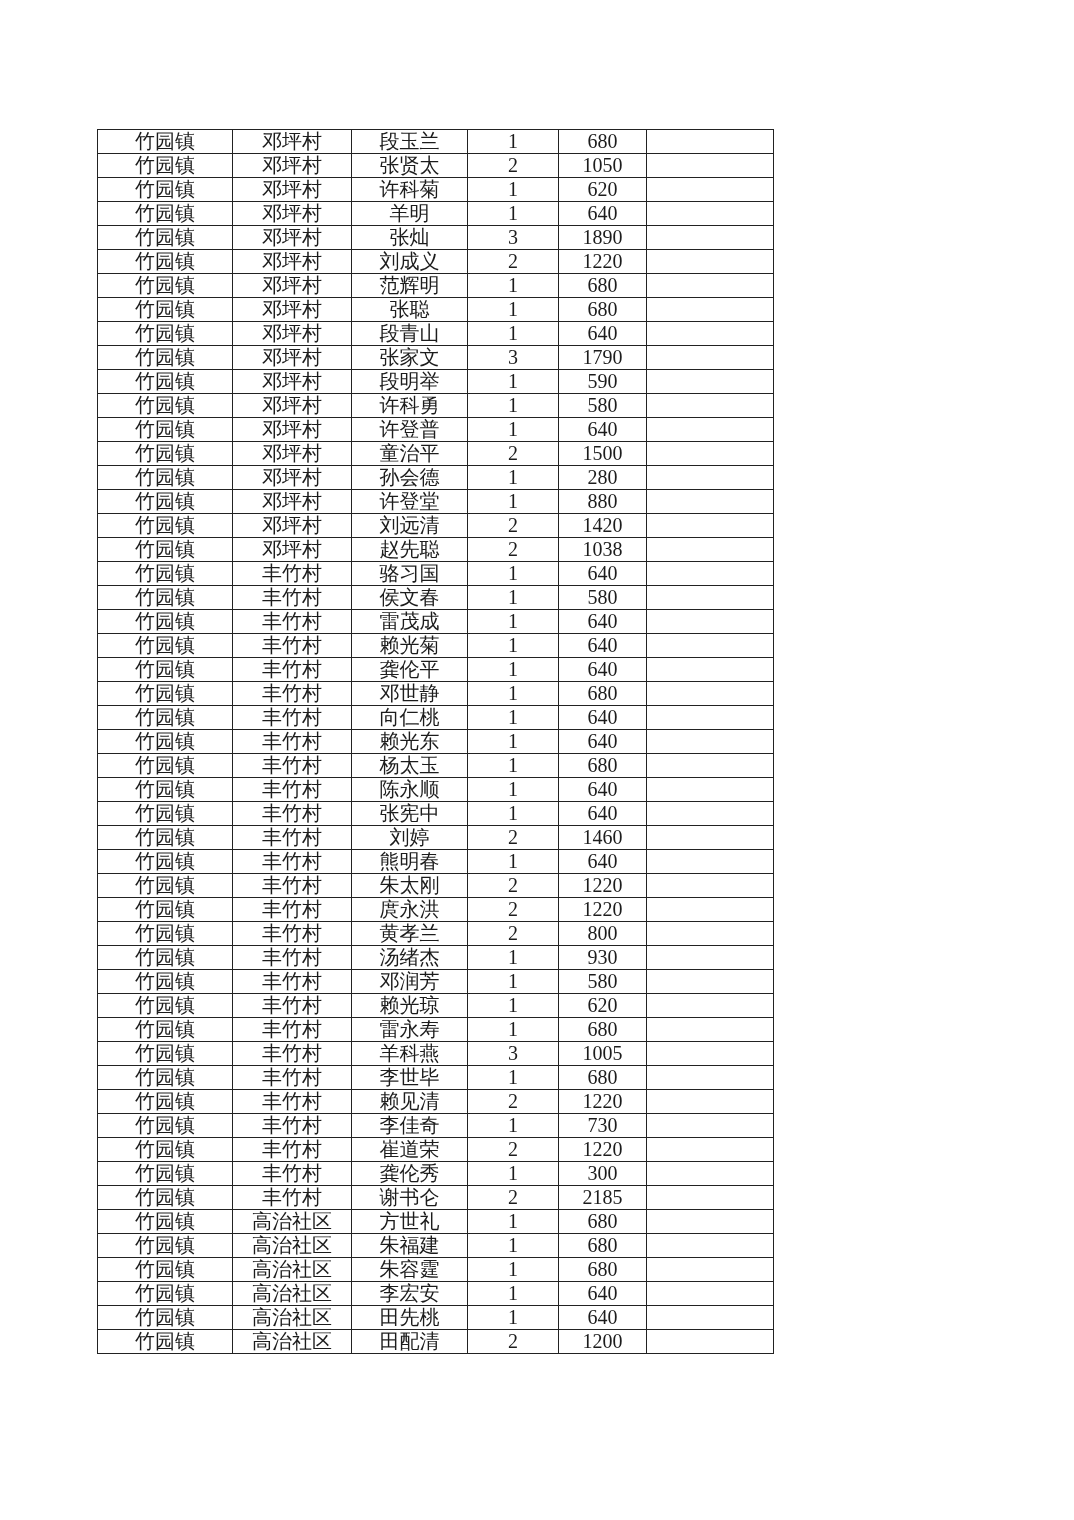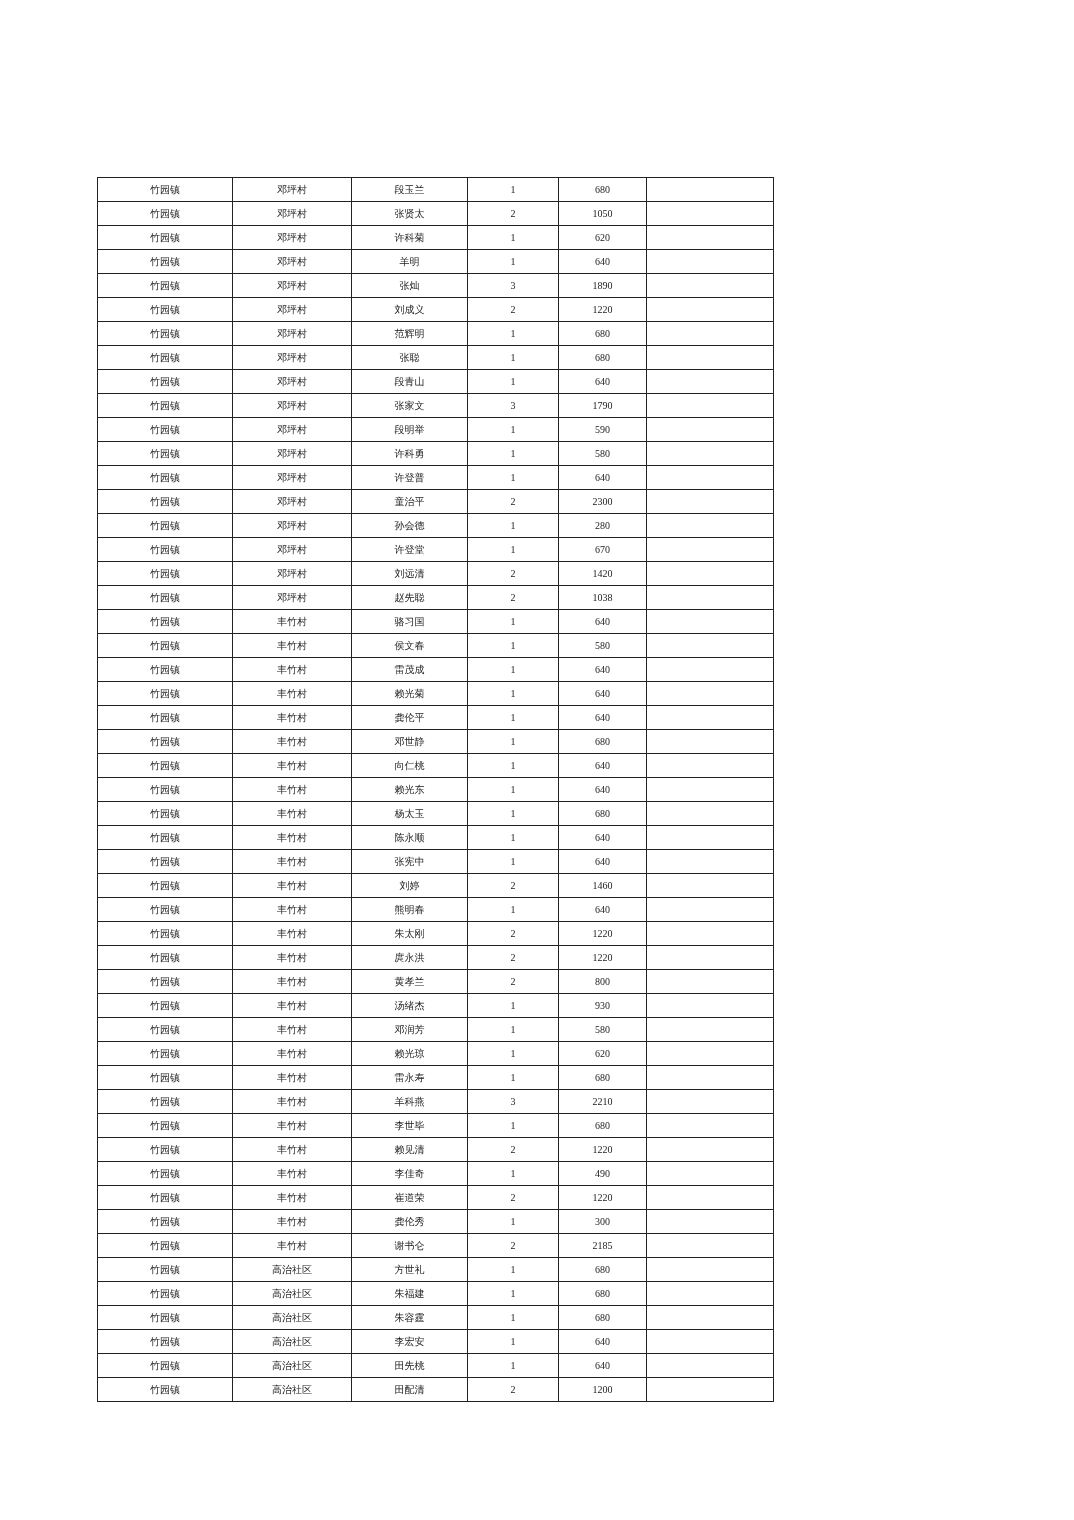--- a/index.html
+++ b/index.html
@@ -22,22 +22,21 @@
     height: 1520px;
     background: #ffffff;
   }
   table.data-table {
     position: absolute;
     left: 97px;
     top: 129px;
     border-collapse: collapse;
     table-layout: fixed;
     width: 676px;
-    font-size: 10px;
-    margin-top: 48px;
+    font-size: 20px;
   }
   table.data-table td {
     border: 1.8px solid #222222;
     height: 23px;
     line-height: 23px;
     text-align: center;
     vertical-align: middle;
     padding: 0;
     white-space: nowrap;
     overflow: hidden;
@@ -166,37 +165,37 @@
           <td>许登普</td>
           <td>1</td>
           <td>640</td>
           <td></td>
         </tr>
         <tr>
           <td>竹园镇</td>
           <td>邓坪村</td>
           <td>童治平</td>
           <td>2</td>
-          <td>2300</td>
+          <td>1500</td>
           <td></td>
         </tr>
         <tr>
           <td>竹园镇</td>
           <td>邓坪村</td>
           <td>孙会德</td>
           <td>1</td>
           <td>280</td>
           <td></td>
         </tr>
         <tr>
           <td>竹园镇</td>
           <td>邓坪村</td>
           <td>许登堂</td>
           <td>1</td>
-          <td>670</td>
+          <td>880</td>
           <td></td>
         </tr>
         <tr>
           <td>竹园镇</td>
           <td>邓坪村</td>
           <td>刘远清</td>
           <td>2</td>
           <td>1420</td>
           <td></td>
         </tr>
@@ -366,21 +365,21 @@
           <td>雷永寿</td>
           <td>1</td>
           <td>680</td>
           <td></td>
         </tr>
         <tr>
           <td>竹园镇</td>
           <td>丰竹村</td>
           <td>羊科燕</td>
           <td>3</td>
-          <td>2210</td>
+          <td>1005</td>
           <td></td>
         </tr>
         <tr>
           <td>竹园镇</td>
           <td>丰竹村</td>
           <td>李世毕</td>
           <td>1</td>
           <td>680</td>
           <td></td>
         </tr>
@@ -390,21 +389,21 @@
           <td>赖见清</td>
           <td>2</td>
           <td>1220</td>
           <td></td>
         </tr>
         <tr>
           <td>竹园镇</td>
           <td>丰竹村</td>
           <td>李佳奇</td>
           <td>1</td>
-          <td>490</td>
+          <td>730</td>
           <td></td>
         </tr>
         <tr>
           <td>竹园镇</td>
           <td>丰竹村</td>
           <td>崔道荣</td>
           <td>2</td>
           <td>1220</td>
           <td></td>
         </tr>

